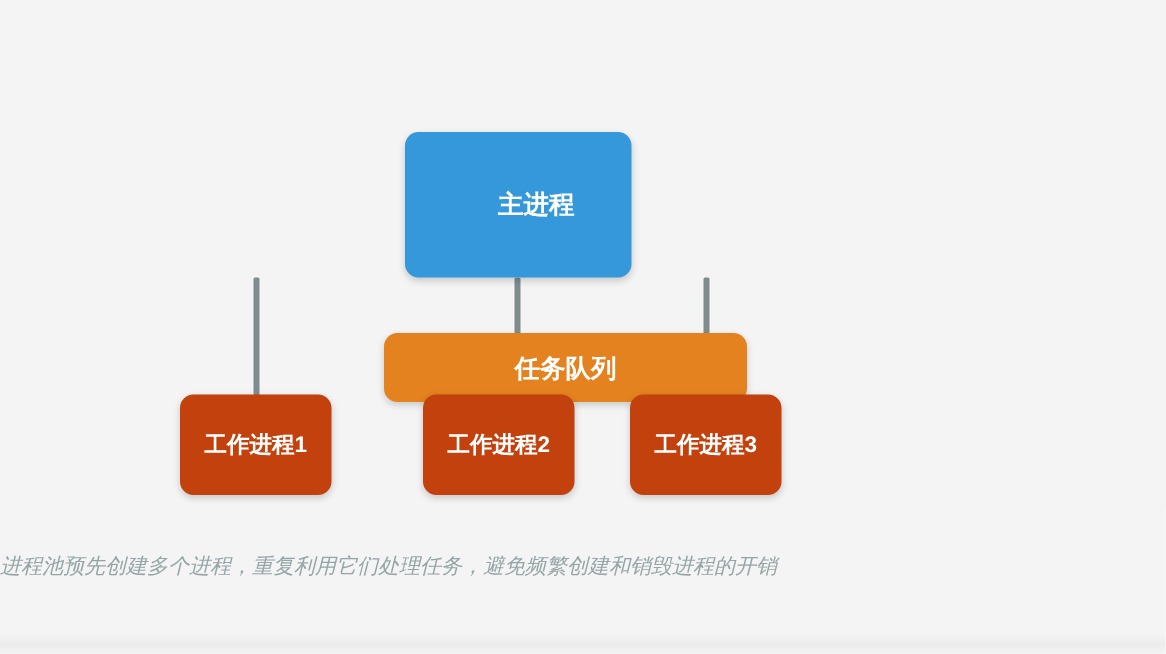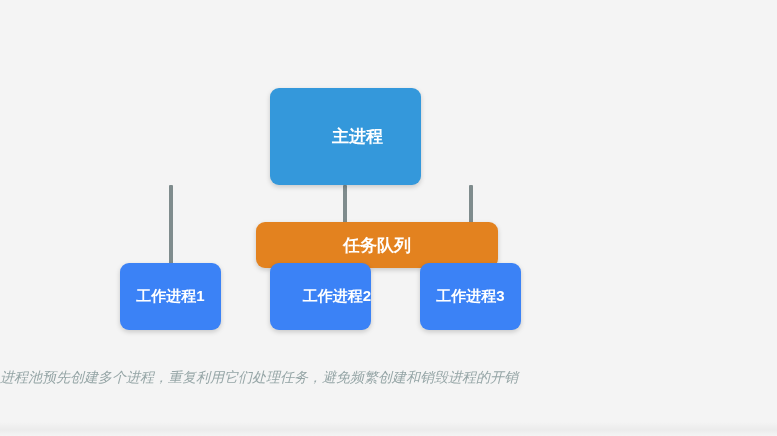--- a/index.html
+++ b/index.html
@@ -89,25 +89,25 @@
     height: 46px;
     background: #e3821f;
     font-size: 17px;
     margin-left: 36px;
   }
 
   .node-worker {
     top: 263px;
     width: 101px;
     height: 67px;
-    background: #3b82f6;
+    background: #c2410c;
     font-size: 15px;
   }
   #node-worker-1 { left: 120px; }
-  #node-worker-2 { left: 270px; justify-content: flex-end; }
+  #node-worker-2 { left: 282px; }
   #node-worker-3 { left: 420px; }
 
   #diagram-caption {
     position: absolute;
     left: 0;
     right: 0;
     top: 369px;
     text-align: left;
     font-size: 14px;
     font-style: italic;

